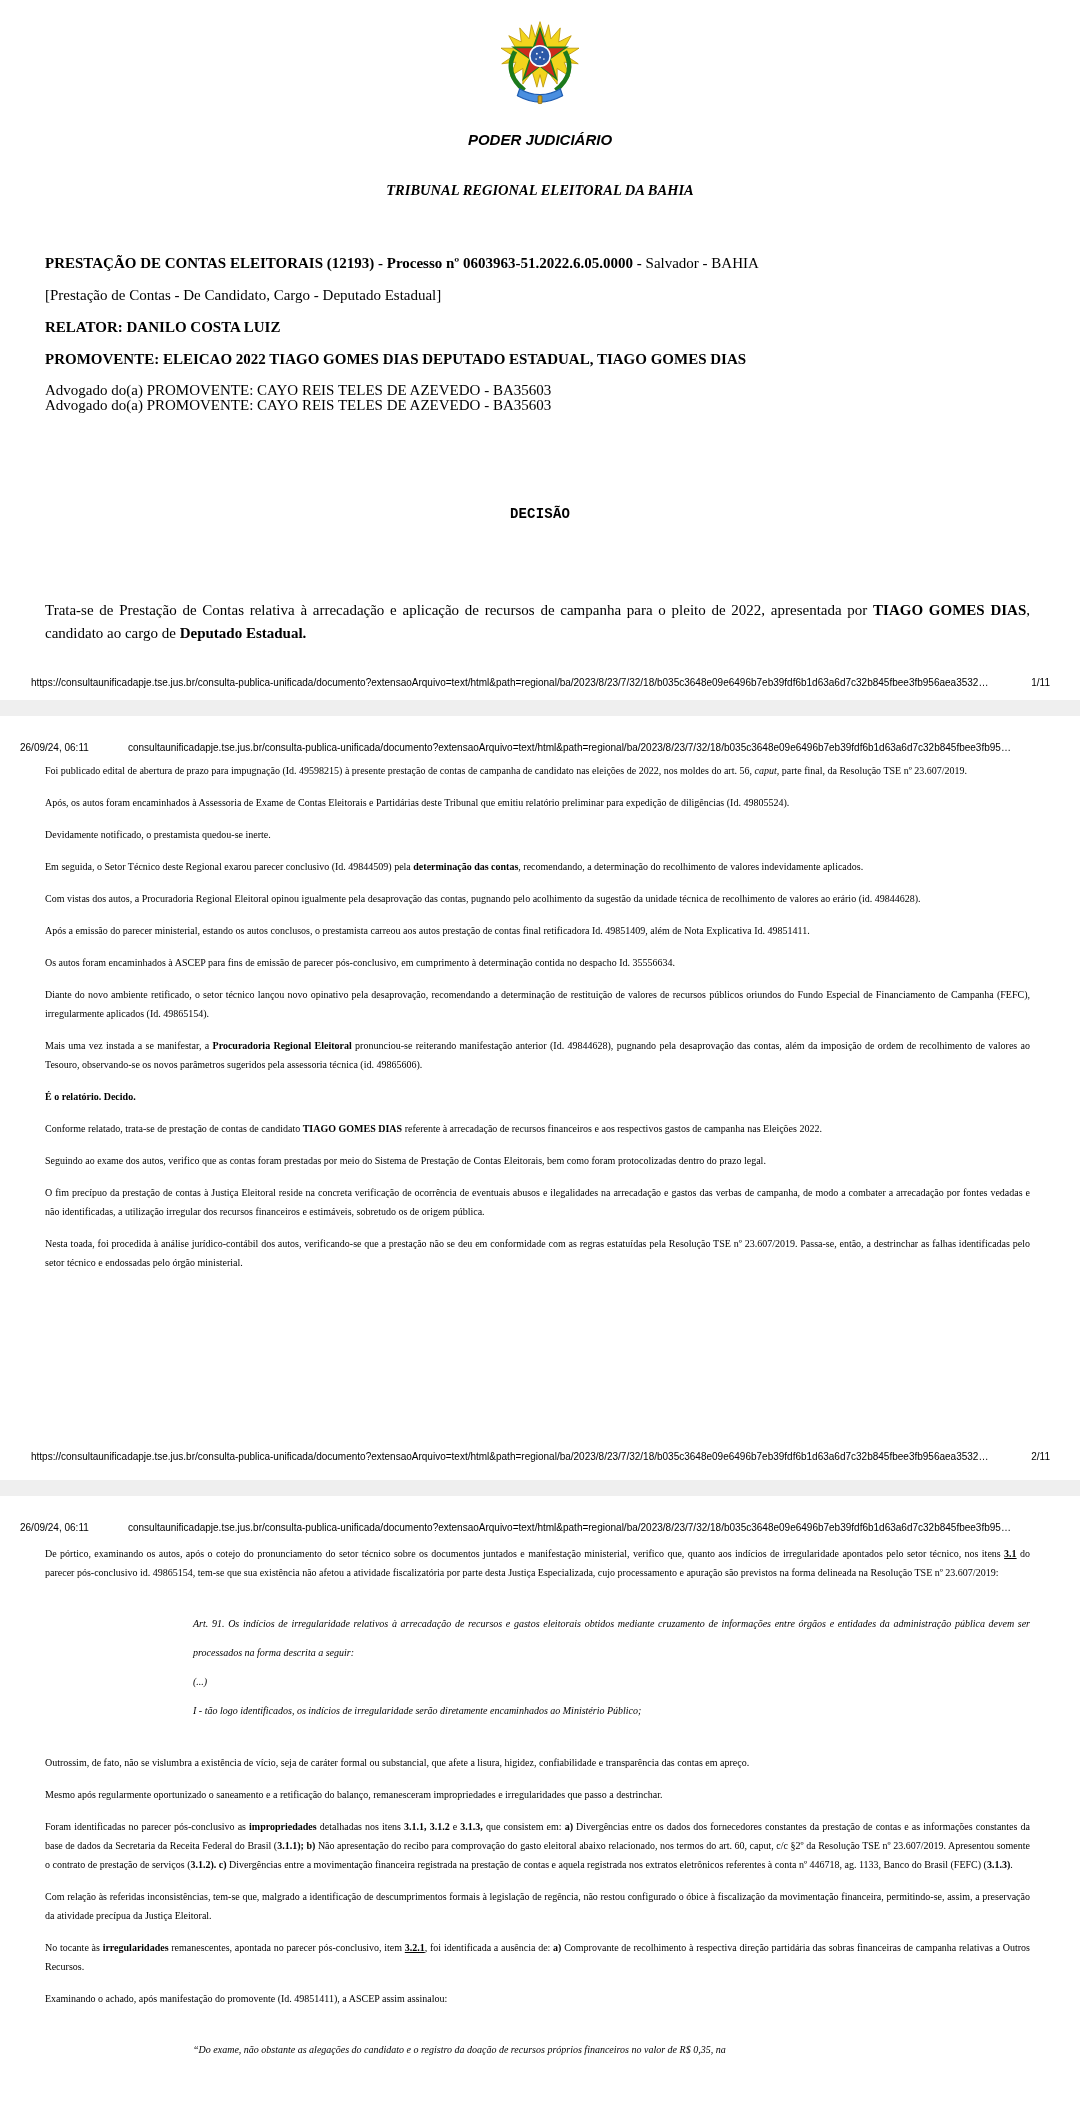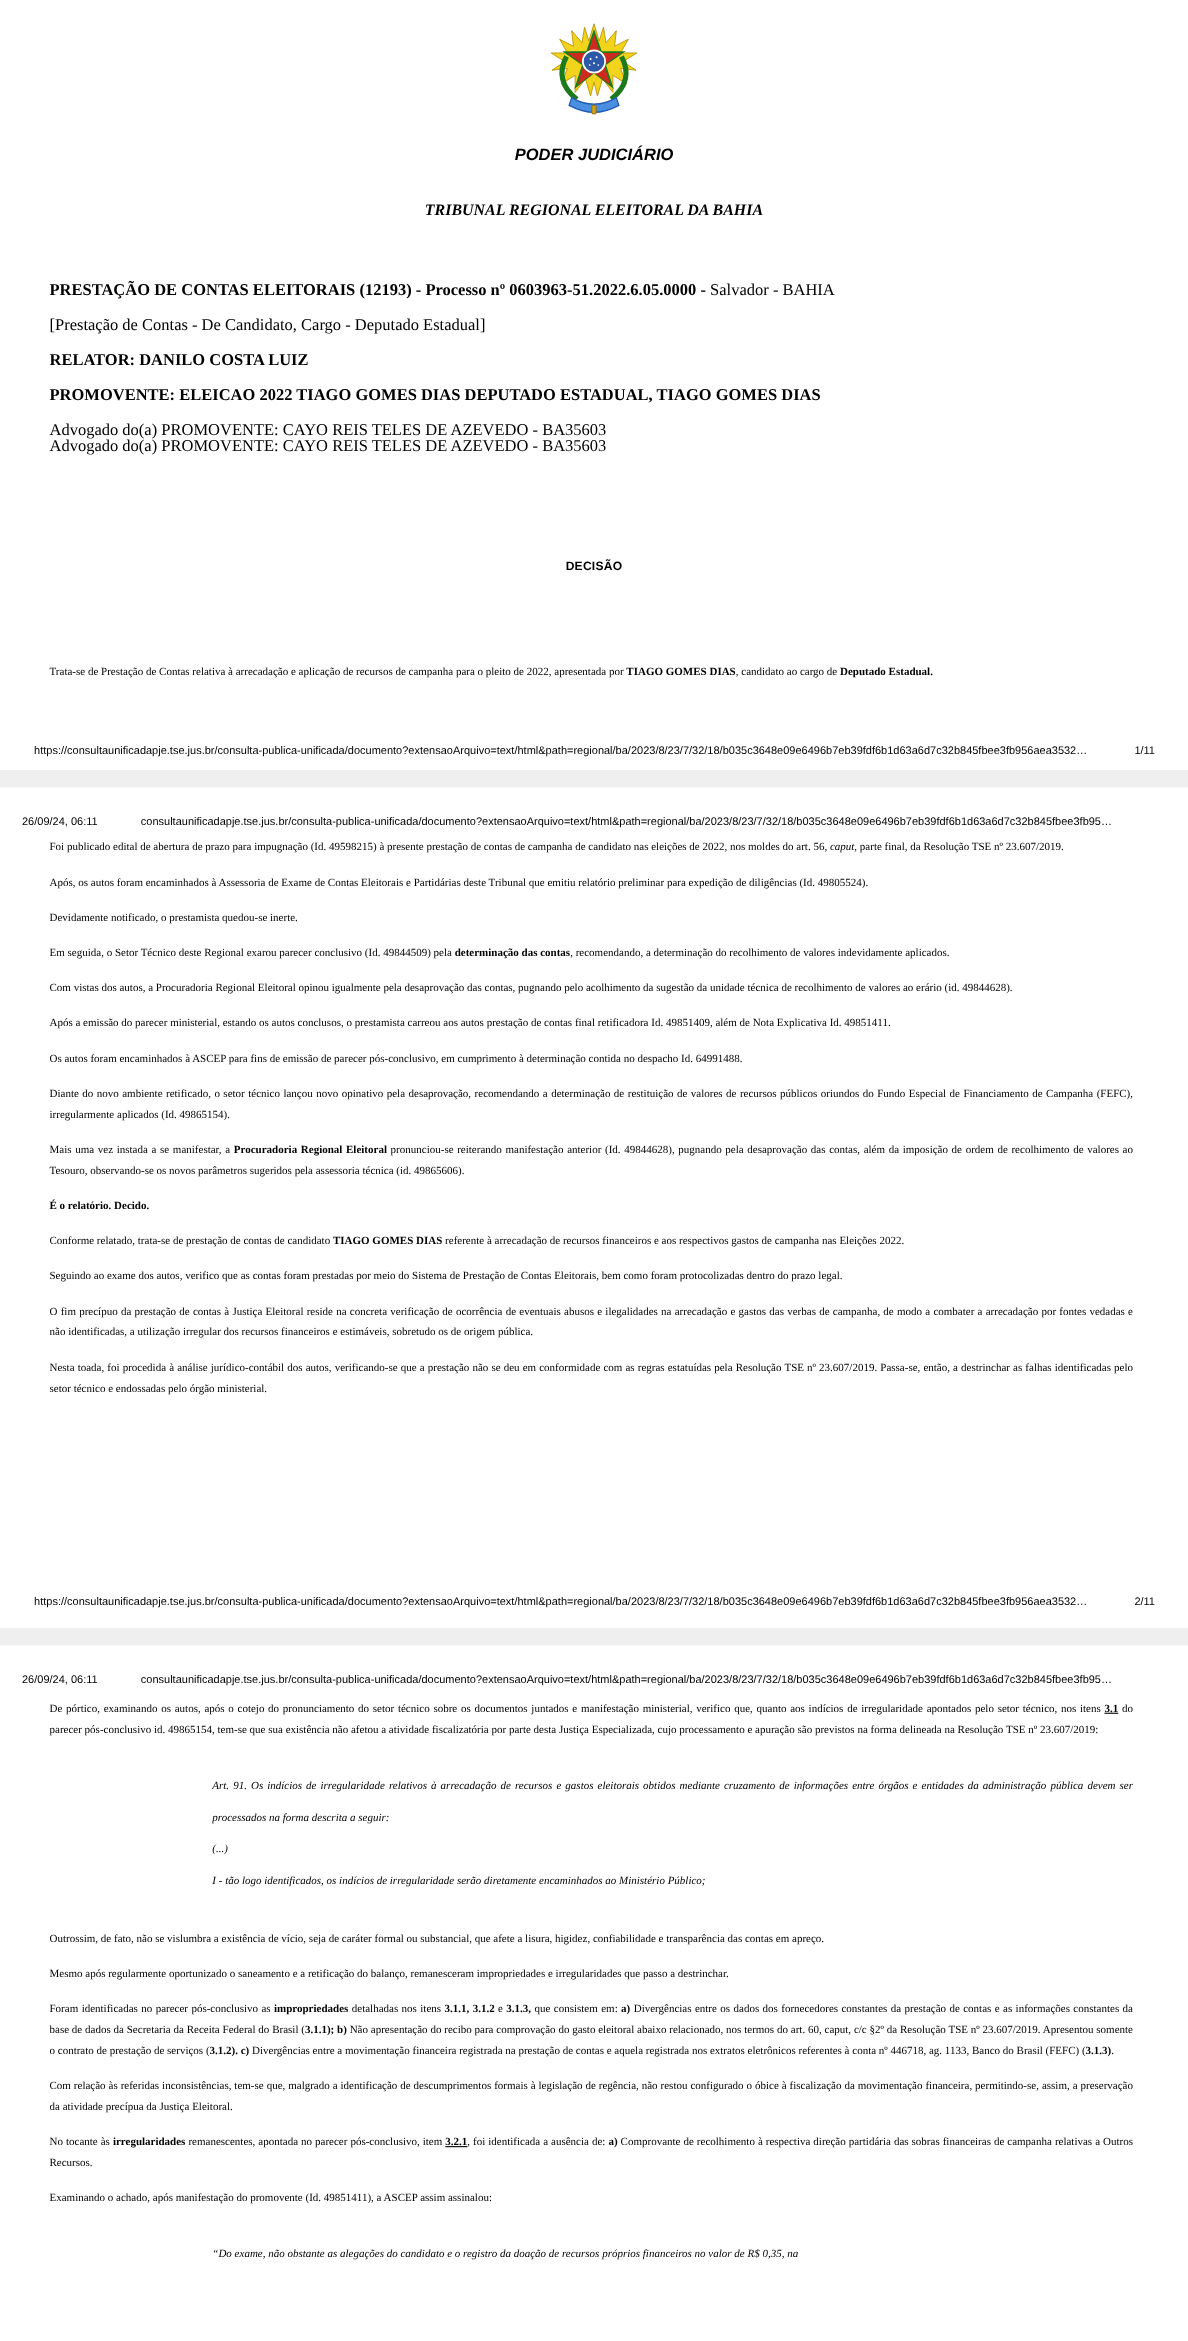--- a/index.html
+++ b/index.html
@@ -30,26 +30,26 @@
 
   .content{padding-left:45px;padding-right:50px;}
 
   
   .case-block{margin-top:57px;}
   .case-block .case-line{font-size:15px;line-height:17px;margin:0 0 15px 0;text-align:left;}
   .case-block .case-line.tight{margin:0;line-height:15px;}
 
   .decision{
     margin-top:95px;text-align:center;
-    font-family:Liberation Sans, sans-serif;
-    font-weight:bold;font-size:11px;line-height:13px;letter-spacing:.2px;
+    font-family:Liberation Mono, monospace;
+    font-weight:bold;font-size:14px;line-height:13px;letter-spacing:.2px;
   }
 
   .intro{margin-top:78px;}
-  .intro .para{font-size:10px;line-height:23px;margin:0;}
+  .intro .para{font-size:15px;line-height:23px;margin:0;}
 
   
   .para{font-size:10px;line-height:19px;text-align:justify;margin:0 0 13px 0;}
   .q{margin:0 0 0 148px;line-height:29px;font-style:italic;}
   .para:not(.q) + .q{margin-top:27px;}
   .q + .para:not(.q){margin-top:28px;}
 
   
   .page-header{
     display:flex;align-items:flex-start;
@@ -127,21 +127,21 @@
     <span class="ph-url">consultaunificadapje.tse.jus.br/consulta-publica-unificada/documento?extensaoArquivo=text/html&amp;path=regional/ba/2023/8/23/7/32/18/b035c3648e09e6496b7eb39fdf6b1d63a6d7c32b845fbee3fb95…</span>
   </div>
 
   <div class="content body">
       <p class="para"><span>Foi publicado edital de abertura de prazo para impugnação (Id. 49598215) à presente prestação de contas de campanha de candidato nas eleições de 2022, nos moldes do art. 56, </span><span style="font-style: italic;">caput</span><span>, parte final, da Resolução TSE nº 23.607/2019.</span></p>
       <p class="para"><span>Após, os autos foram encaminhados à Assessoria de Exame de Contas Eleitorais e Partidárias deste Tribunal que emitiu relatório preliminar para expedição de diligências (Id. 49805524).</span></p>
       <p class="para"><span>Devidamente notificado, o prestamista quedou-se inerte.</span></p>
       <p class="para"><span>Em seguida, o Setor Técnico deste Regional exarou parecer conclusivo (Id. 49844509) pela </span><span style="font-weight: bold;">determinação das contas</span><span>, recomendando, a determinação do recolhimento de valores indevidamente aplicados.</span></p>
       <p class="para"><span>Com vistas dos autos, a Procuradoria Regional Eleitoral opinou igualmente pela desaprovação das contas, pugnando pelo acolhimento da sugestão da unidade técnica de recolhimento de valores ao erário (id. 49844628).</span></p>
       <p class="para"><span>Após a emissão do parecer ministerial, estando os autos conclusos, o prestamista carreou aos autos prestação de contas final retificadora Id. 49851409, além de Nota Explicativa Id. 49851411.</span></p>
-      <p class="para"><span>Os autos foram encaminhados à ASCEP para fins de emissão de parecer pós-conclusivo, em cumprimento à determinação contida no despacho Id. 64991488.</span></p>
+      <p class="para"><span>Os autos foram encaminhados à ASCEP para fins de emissão de parecer pós-conclusivo, em cumprimento à determinação contida no despacho Id. 35556634.</span></p>
       <p class="para"><span>Diante do novo ambiente retificado, o setor técnico lançou novo opinativo pela desaprovação, recomendando a determinação de restituição de valores de recursos públicos oriundos do Fundo Especial de Financiamento de Campanha (FEFC), irregularmente aplicados (Id. 49865154).</span></p>
       <p class="para"><span>Mais uma vez instada a se manifestar, a </span><span style="font-weight: bold;">Procuradoria Regional Eleitoral</span><span> pronunciou-se reiterando manifestação anterior (Id. 49844628), pugnando pela desaprovação das contas, além da imposição de ordem de recolhimento de valores ao Tesouro, observando-se os novos parâmetros sugeridos pela assessoria técnica (id. 49865606).</span></p>
       <p class="para"><span style="font-weight: bold;">É o relatório. Decido.</span></p>
       <p class="para"><span>Conforme relatado, trata-se de prestação de contas de candidato </span><span style="font-weight: bold;">TIAGO GOMES DIAS</span><span> referente à arrecadação de recursos financeiros e aos respectivos gastos de campanha nas Eleições 2022.</span></p>
       <p class="para"><span>Seguindo ao exame dos autos, verifico que as contas foram prestadas por meio do Sistema de Prestação de Contas Eleitorais, bem como foram protocolizadas dentro do prazo legal.</span></p>
       <p class="para"><span>O fim precípuo da prestação de contas à Justiça Eleitoral reside na concreta verificação de ocorrência de eventuais abusos e ilegalidades na arrecadação e gastos das verbas de campanha, de modo a combater a arrecadação por fontes vedadas e não identificadas, a utilização irregular dos recursos financeiros e estimáveis, sobretudo os de origem pública.</span></p>
       <p class="para"><span>Nesta toada, foi procedida à análise jurídico-contábil dos autos, verificando-se que a prestação não se deu em conformidade com as regras estatuídas pela Resolução TSE nº 23.607/2019. Passa-se, então, a destrinchar as falhas identificadas pelo setor técnico e endossadas pelo órgão ministerial.</span></p>
     </div>
 
   <div class="page-footer">

